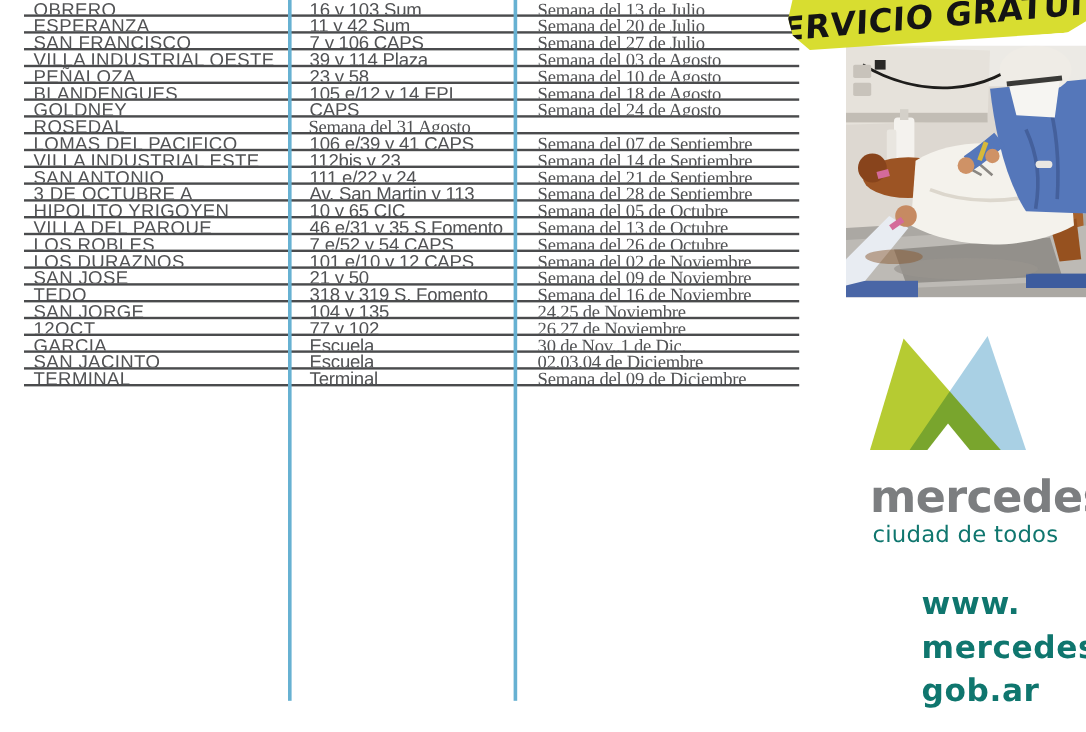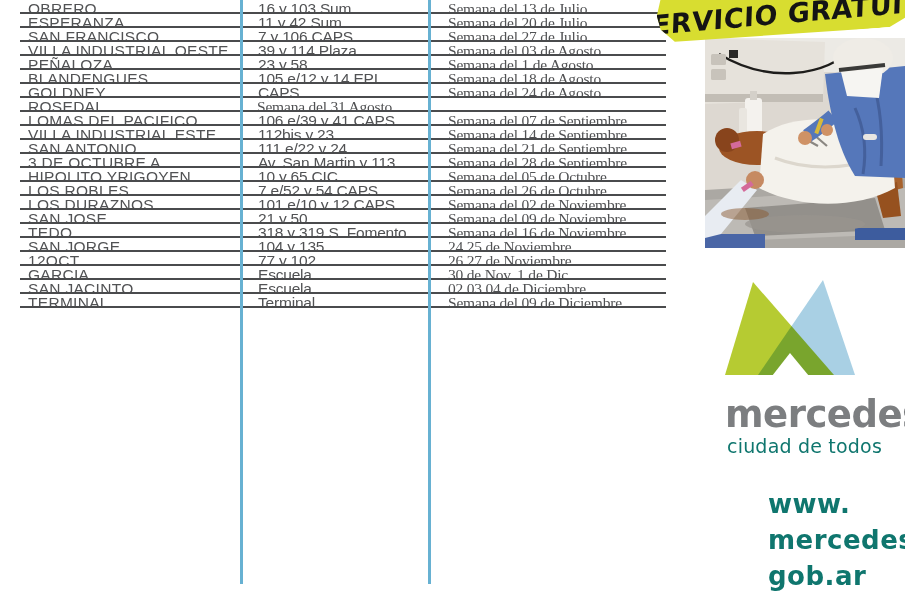--- a/index.html
+++ b/index.html
@@ -66,21 +66,21 @@
 
   <div class="row">
     <div class="cell c-name">VILLA INDUSTRIAL OESTE</div>
     <div class="cell c-loc">39 y 114 Plaza</div>
     <div class="cell c-week">Semana del 03 de Agosto</div>
   </div>
 
   <div class="row">
     <div class="cell c-name">PEÑALOZA</div>
     <div class="cell c-loc">23 y 58</div>
-    <div class="cell c-week">Semana del 1 de Agosto</div>
+    <div class="cell c-week">Semana del 10 de Agosto</div>
   </div>
 
   <div class="row">
     <div class="cell c-name">BLANDENGUES</div>
     <div class="cell c-loc">105 e/12 y 14 EPI</div>
     <div class="cell c-week">Semana del 18 de Agosto</div>
   </div>
 
   <div class="row">
     <div class="cell c-name">GOLDNEY</div>
@@ -116,20 +116,25 @@
     <div class="cell c-loc">Av. San Martin y 113</div>
     <div class="cell c-week">Semana del 28 de Septiembre</div>
   </div>
 
   <div class="row">
     <div class="cell c-name">HIPOLITO YRIGOYEN</div>
     <div class="cell c-loc">10 y 65 CIC</div>
     <div class="cell c-week">Semana del 05 de Octubre</div>
   </div>
 
+  <div class="row">
+    <div class="cell c-name">VILLA DEL PARQUE</div>
+    <div class="cell c-loc">46 e/31 y 35 S.Fomento</div>
+    <div class="cell c-week">Semana del 13 de Octubre</div>
+  </div>
 
 
   <div class="row">
     <div class="cell c-name">LOS ROBLES</div>
     <div class="cell c-loc">7 e/52 y 54 CAPS</div>
     <div class="cell c-week">Semana del 26 de Octubre</div>
   </div>
 
   <div class="row">
     <div class="cell c-name">LOS DURAZNOS</div>

